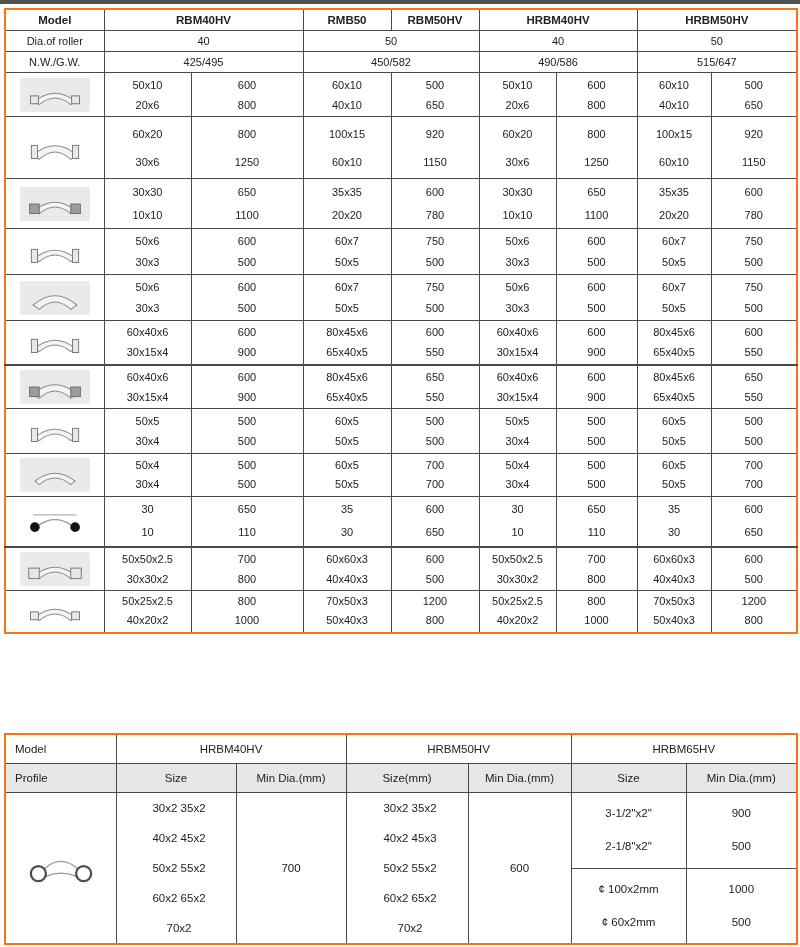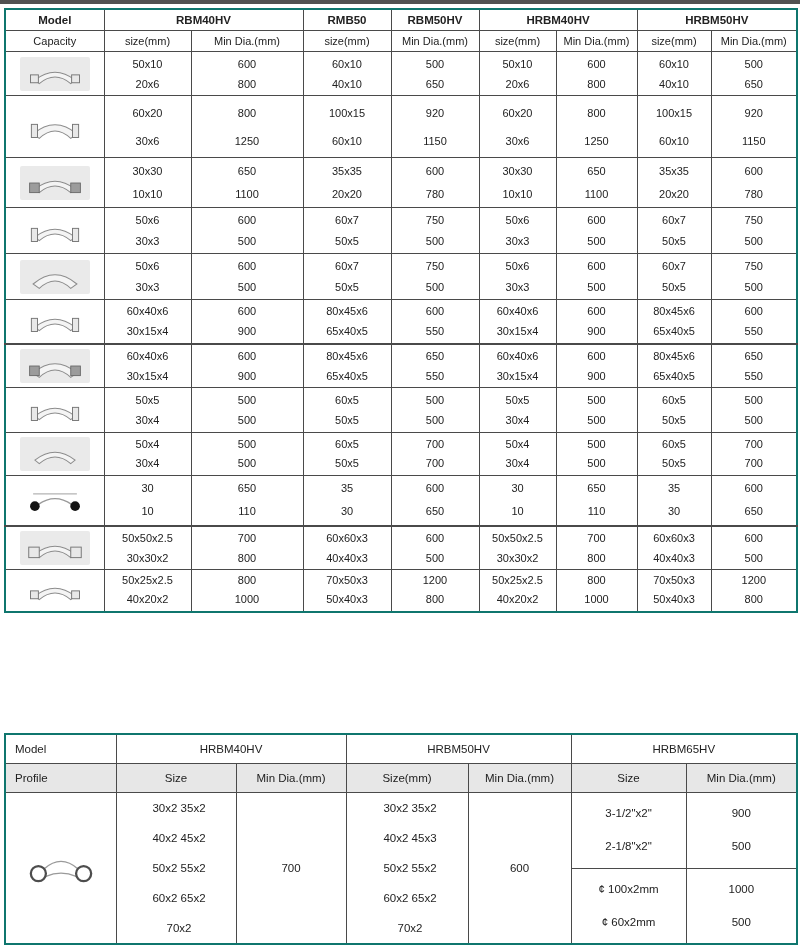--- a/index.html
+++ b/index.html
@@ -1,20 +1,20 @@
 <!DOCTYPE html>
 <html><head>
 <meta charset="utf-8">
 <style>
   html,body{margin:0;padding:0;background:#fff;}
   body{font-family:"Liberation Sans","DejaVu Sans",sans-serif;color:#222;}
   .page{position:relative;width:800px;height:947px;background:#fff;overflow:hidden;}
   .scan-strip{position:absolute;top:0;left:0;width:800px;height:4px;background:#515151;}
 
-  table{border-collapse:collapse;table-layout:fixed;width:792px;border:2px solid #0f766e;}
+  table{border-collapse:collapse;table-layout:fixed;width:792px;border:2px solid #f97316;}
   td{border:1px solid #4a4a4a;text-align:center;vertical-align:middle;font-size:11px;
      padding:0;overflow:hidden;color:#222;}
   .b{font-weight:bold;font-size:11.5px;}
   .hdr td{height:20px;}
   .seam td{border-top-width:2px;}
   .shade td{background:#e7e7e7;}
   .lbl-l{text-align:left;padding-left:9px;}
 
   #spec-table{position:absolute;top:8px;left:4px;}
   #pipe-table{position:absolute;top:733px;left:4px;}
@@ -60,29 +60,32 @@
     <tbody id="spec-tbody">
         <tr class="hdr">
           <td class="b">Model</td>
           <td colspan="2" class="b">RBM40HV</td>
           <td class="b">RMB50</td>
           <td class="b">RBM50HV</td>
           <td colspan="2" class="b">HRBM40HV</td>
           <td colspan="2" class="b">HRBM50HV</td>
         </tr>
         <tr class="hdr">
-          <td>Capacity</td>
-          <td>size(mm)</td>
-          <td>Min Dia.(mm)</td>
-          <td>size(mm)</td>
-          <td>Min Dia.(mm)</td>
-          <td>size(mm)</td>
-          <td>Min Dia.(mm)</td>
-          <td>size(mm)</td>
-          <td>Min Dia.(mm)</td>
+          <td>Dia.of roller</td>
+          <td colspan="2">40</td>
+          <td colspan="2">50</td>
+          <td colspan="2">40</td>
+          <td colspan="2">50</td>
+        </tr>
+        <tr class="hdr">
+          <td>N.W./G.W.</td>
+          <td colspan="2">425/495</td>
+          <td colspan="2">450/582</td>
+          <td colspan="2">490/586</td>
+          <td colspan="2">515/647</td>
         </tr>
         <tr style="height:44px">
           <td><span class="icw shade-ic"><svg viewBox="0 0 64 32" width="56" height="28">
                 <path class="bnd" d="M9 23 Q32 5 55 23 L50 27 Q32 12 14 27 Z"></path>
                 <rect class="cap" x="4" y="17" width="9" height="9"></rect>
                 <rect class="cap" x="51" y="17" width="9" height="9"></rect>
               </svg></span></td>
           <td>
             <div class="ln" style="line-height:20px">50x10</div>
             <div class="ln" style="line-height:20px">20x6</div>

